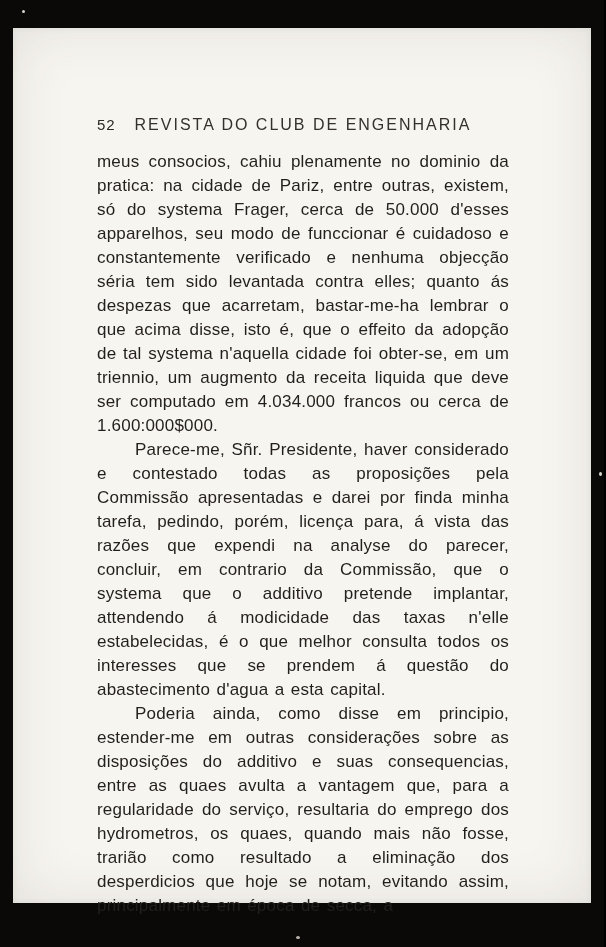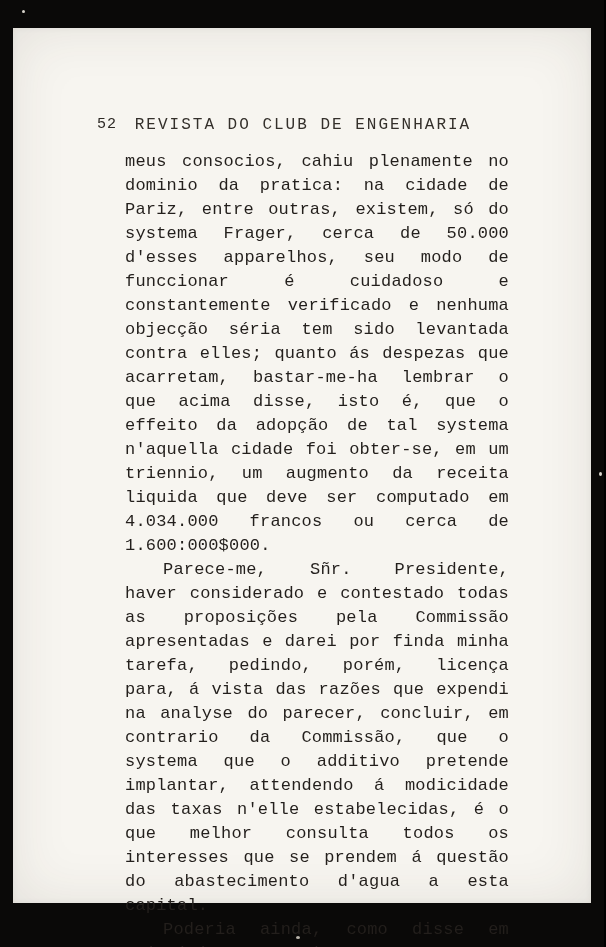--- a/index.html
+++ b/index.html
@@ -6,21 +6,21 @@
     margin: 0;
     padding: 0;
     background: #000;
   }
   .scan {
     position: relative;
     width: 604px;
     height: 947px;
     background: #0a0908;
     overflow: hidden;
-    font-family: Liberation Mono, monospace;
+    font-family: Liberation Sans, sans-serif;
   }
   .page {
     position: absolute;
     top: 28px;
     left: 13px;
     right: 13px;
     bottom: 44px;
     background: #f7f5f0;
     box-shadow: inset 0 0 55px rgba(60,50,40,0.10), inset 0 0 6px rgba(0,0,0,0.06);
   }
@@ -50,21 +50,20 @@
     white-space: nowrap;
   }
   .text-block {
     margin-top: 16px;
     font-size: 17px;
     line-height: 24px;
     text-align: justify;
     letter-spacing: 0.2px;
     word-spacing: 1.5px;
     color: #231f1c;
-    margin-left: 28px;
   }
   .para {
     margin: 0;
     text-indent: 38px;
   }
   .para.no-indent {
     text-indent: 0;
   }
   
   .speck {

